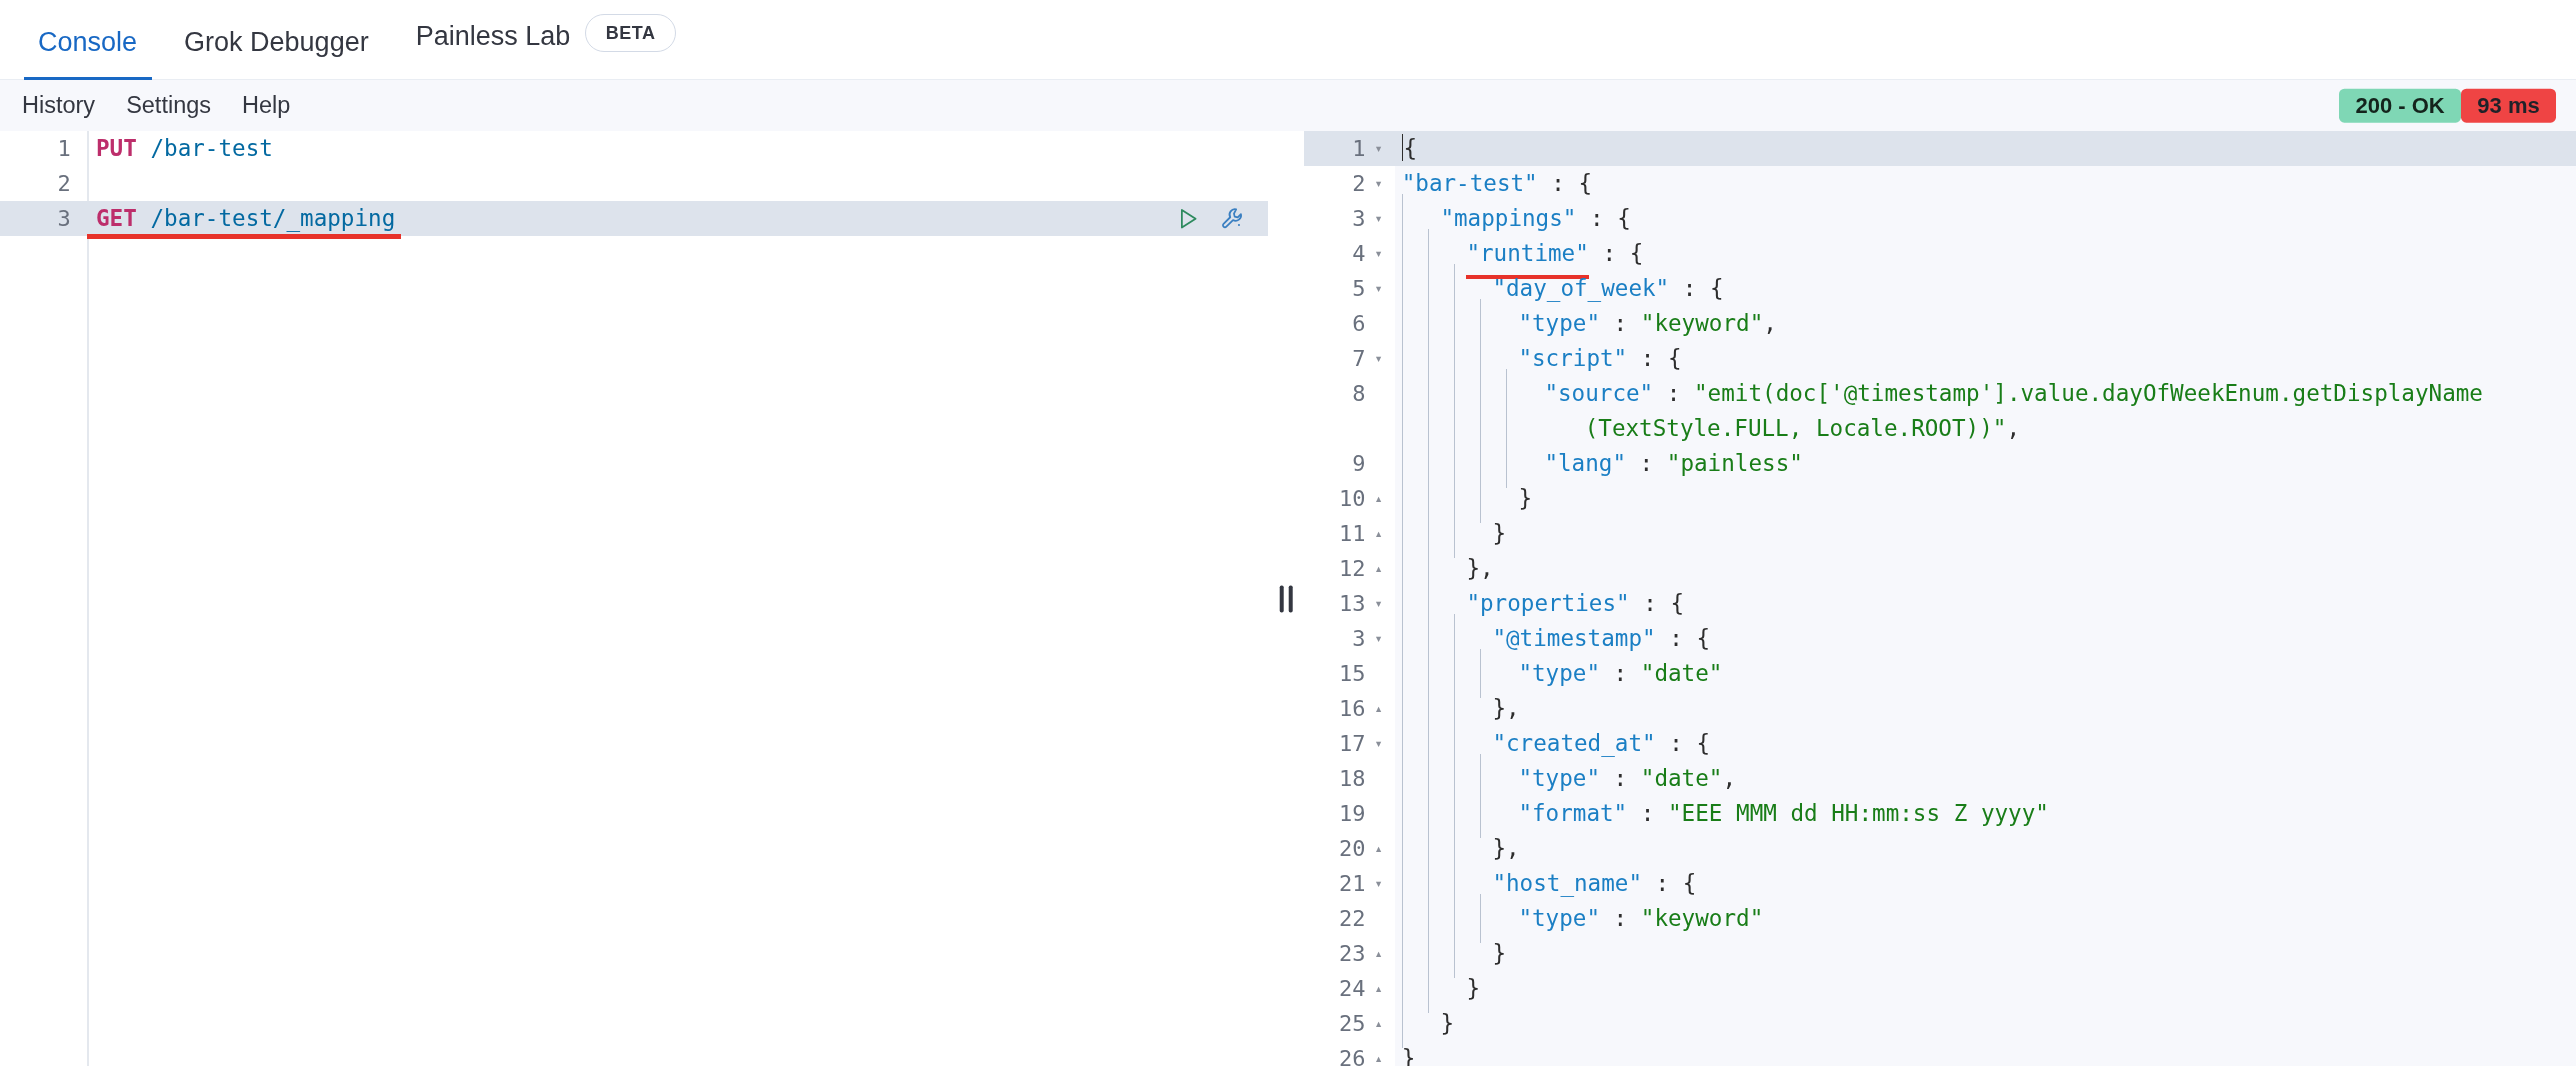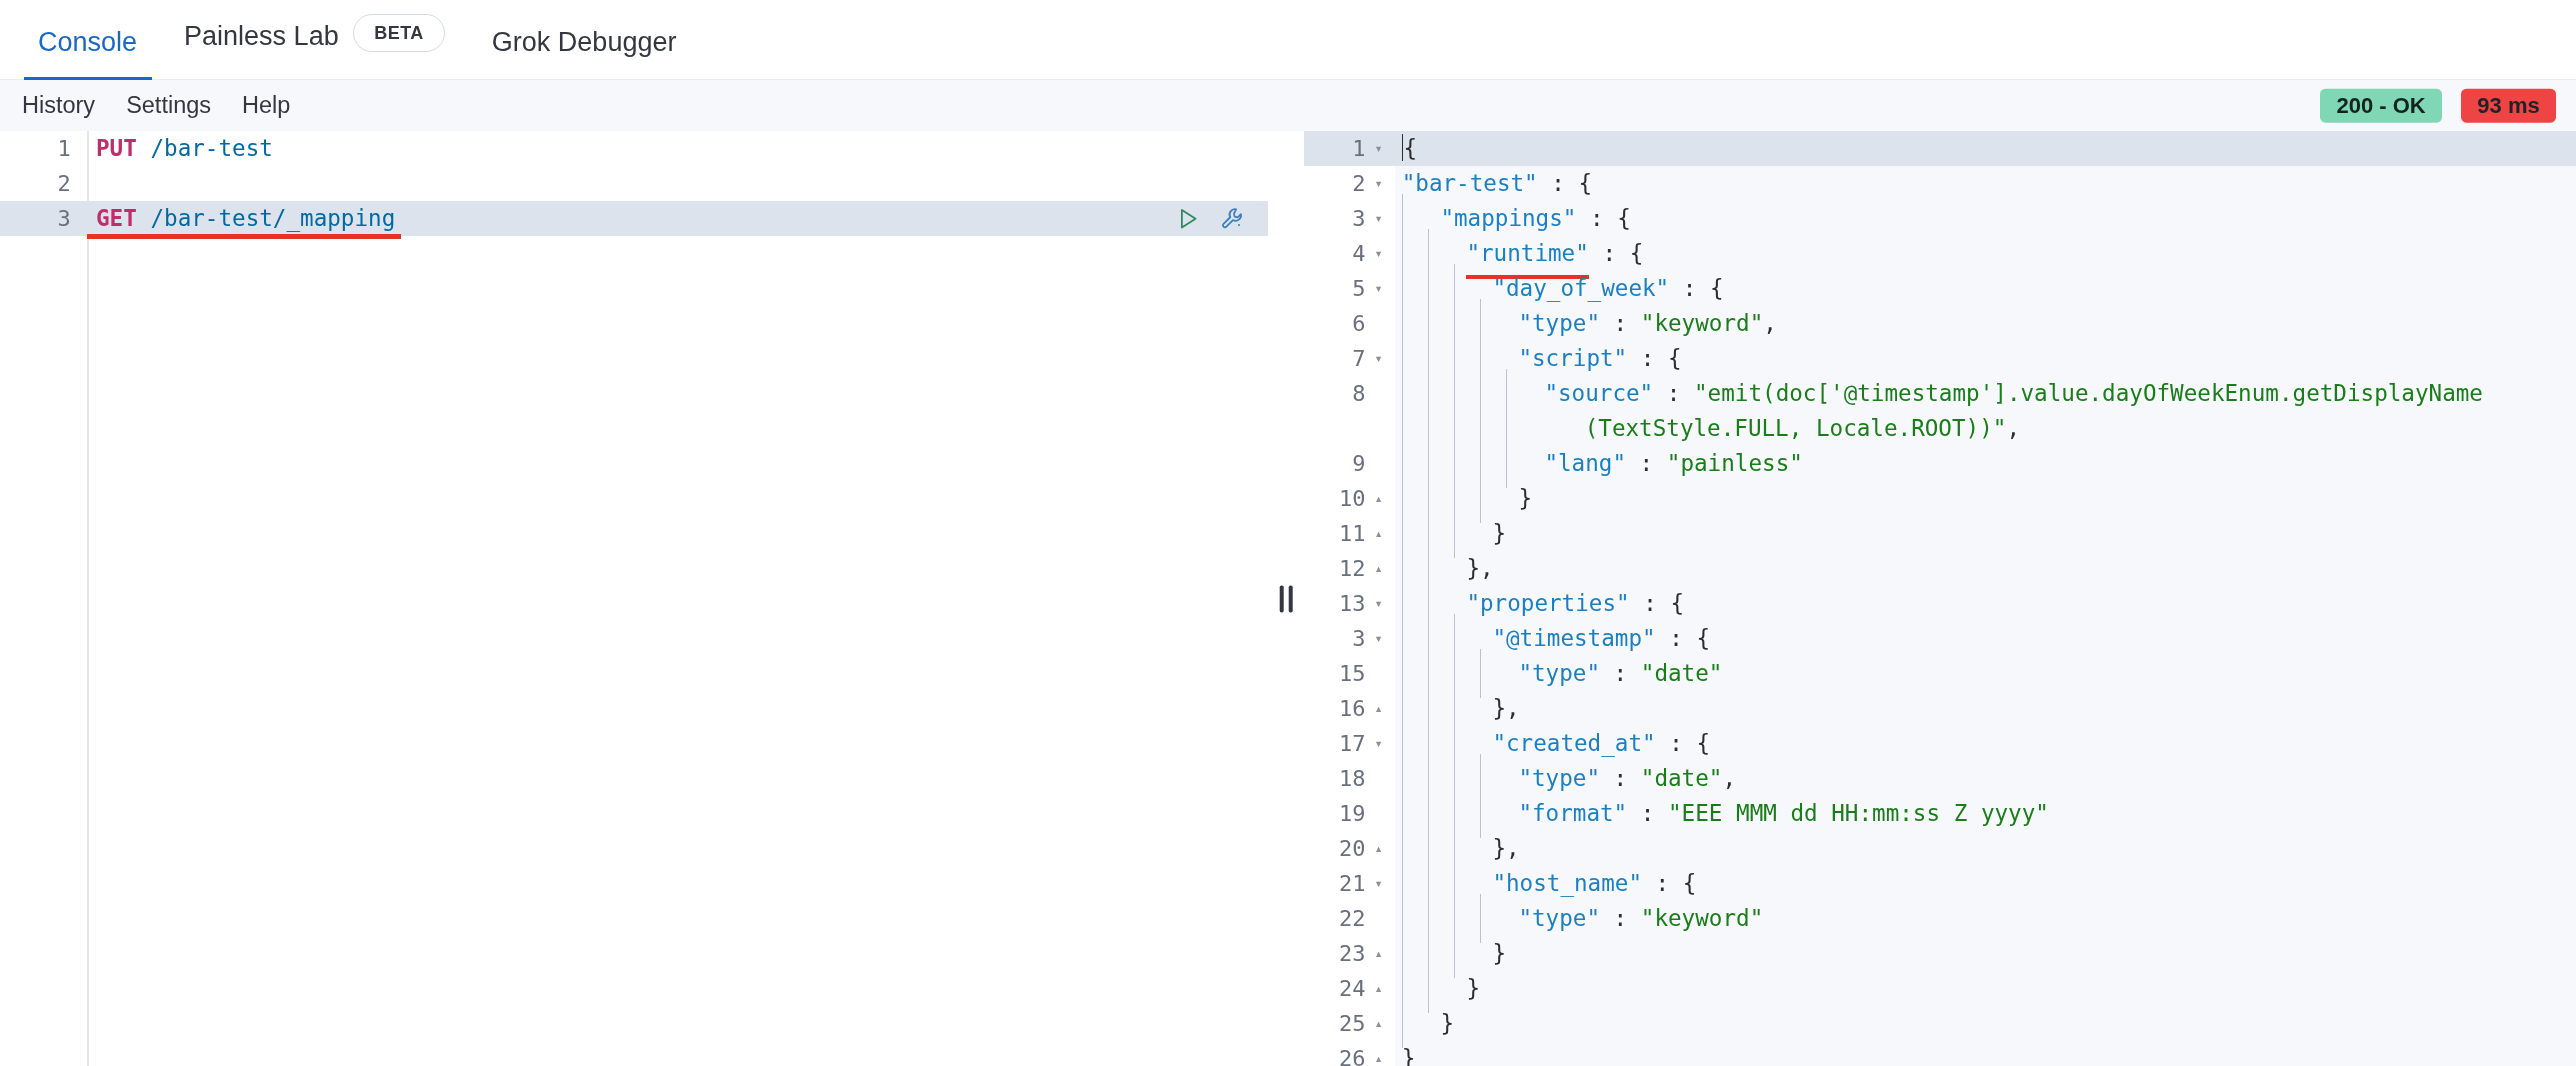--- a/index.html
+++ b/index.html
@@ -71,21 +71,21 @@
     color: #343741;
     cursor: pointer;
     line-height: 1;
   }
   .status-wrap {
     position: absolute;
     right: 20px;
     top: 50%;
     transform: translateY(-50%);
     display: flex;
-    gap: 19px;
+    gap: 0;
     align-items: center;
   }
   .badge-ok {
     background: #7fd7b5;
     color: #14231c;
     font-size: 22px;
     font-weight: bold;
     padding: 6.3px 16.3px;
     border-radius: 5.4px;
     line-height: 1;
@@ -242,26 +242,26 @@
     top: -1.8px;
   }
 </style>
 </head>
 <body>
 
 <div class="tabbar">
   <div class="tab active">
     <span>Console</span>
   </div>
+  <div class="tab">
+    <span>Grok Debugger</span>
+  </div>
   <div class="tab tab-with-badge">
     <span>Painless Lab</span>
     <span class="beta-badge">BETA</span>
-  </div>
-  <div class="tab">
-    <span>Grok Debugger</span>
   </div>
 </div>
 
 <div class="menubar">
   <div class="menu-item">History</div>
   <div class="menu-item">Settings</div>
   <div class="menu-item">Help</div>
   <div class="status-wrap">
     <span class="badge-ok">200 - OK</span>
     <span class="badge-ms">93 ms</span>

